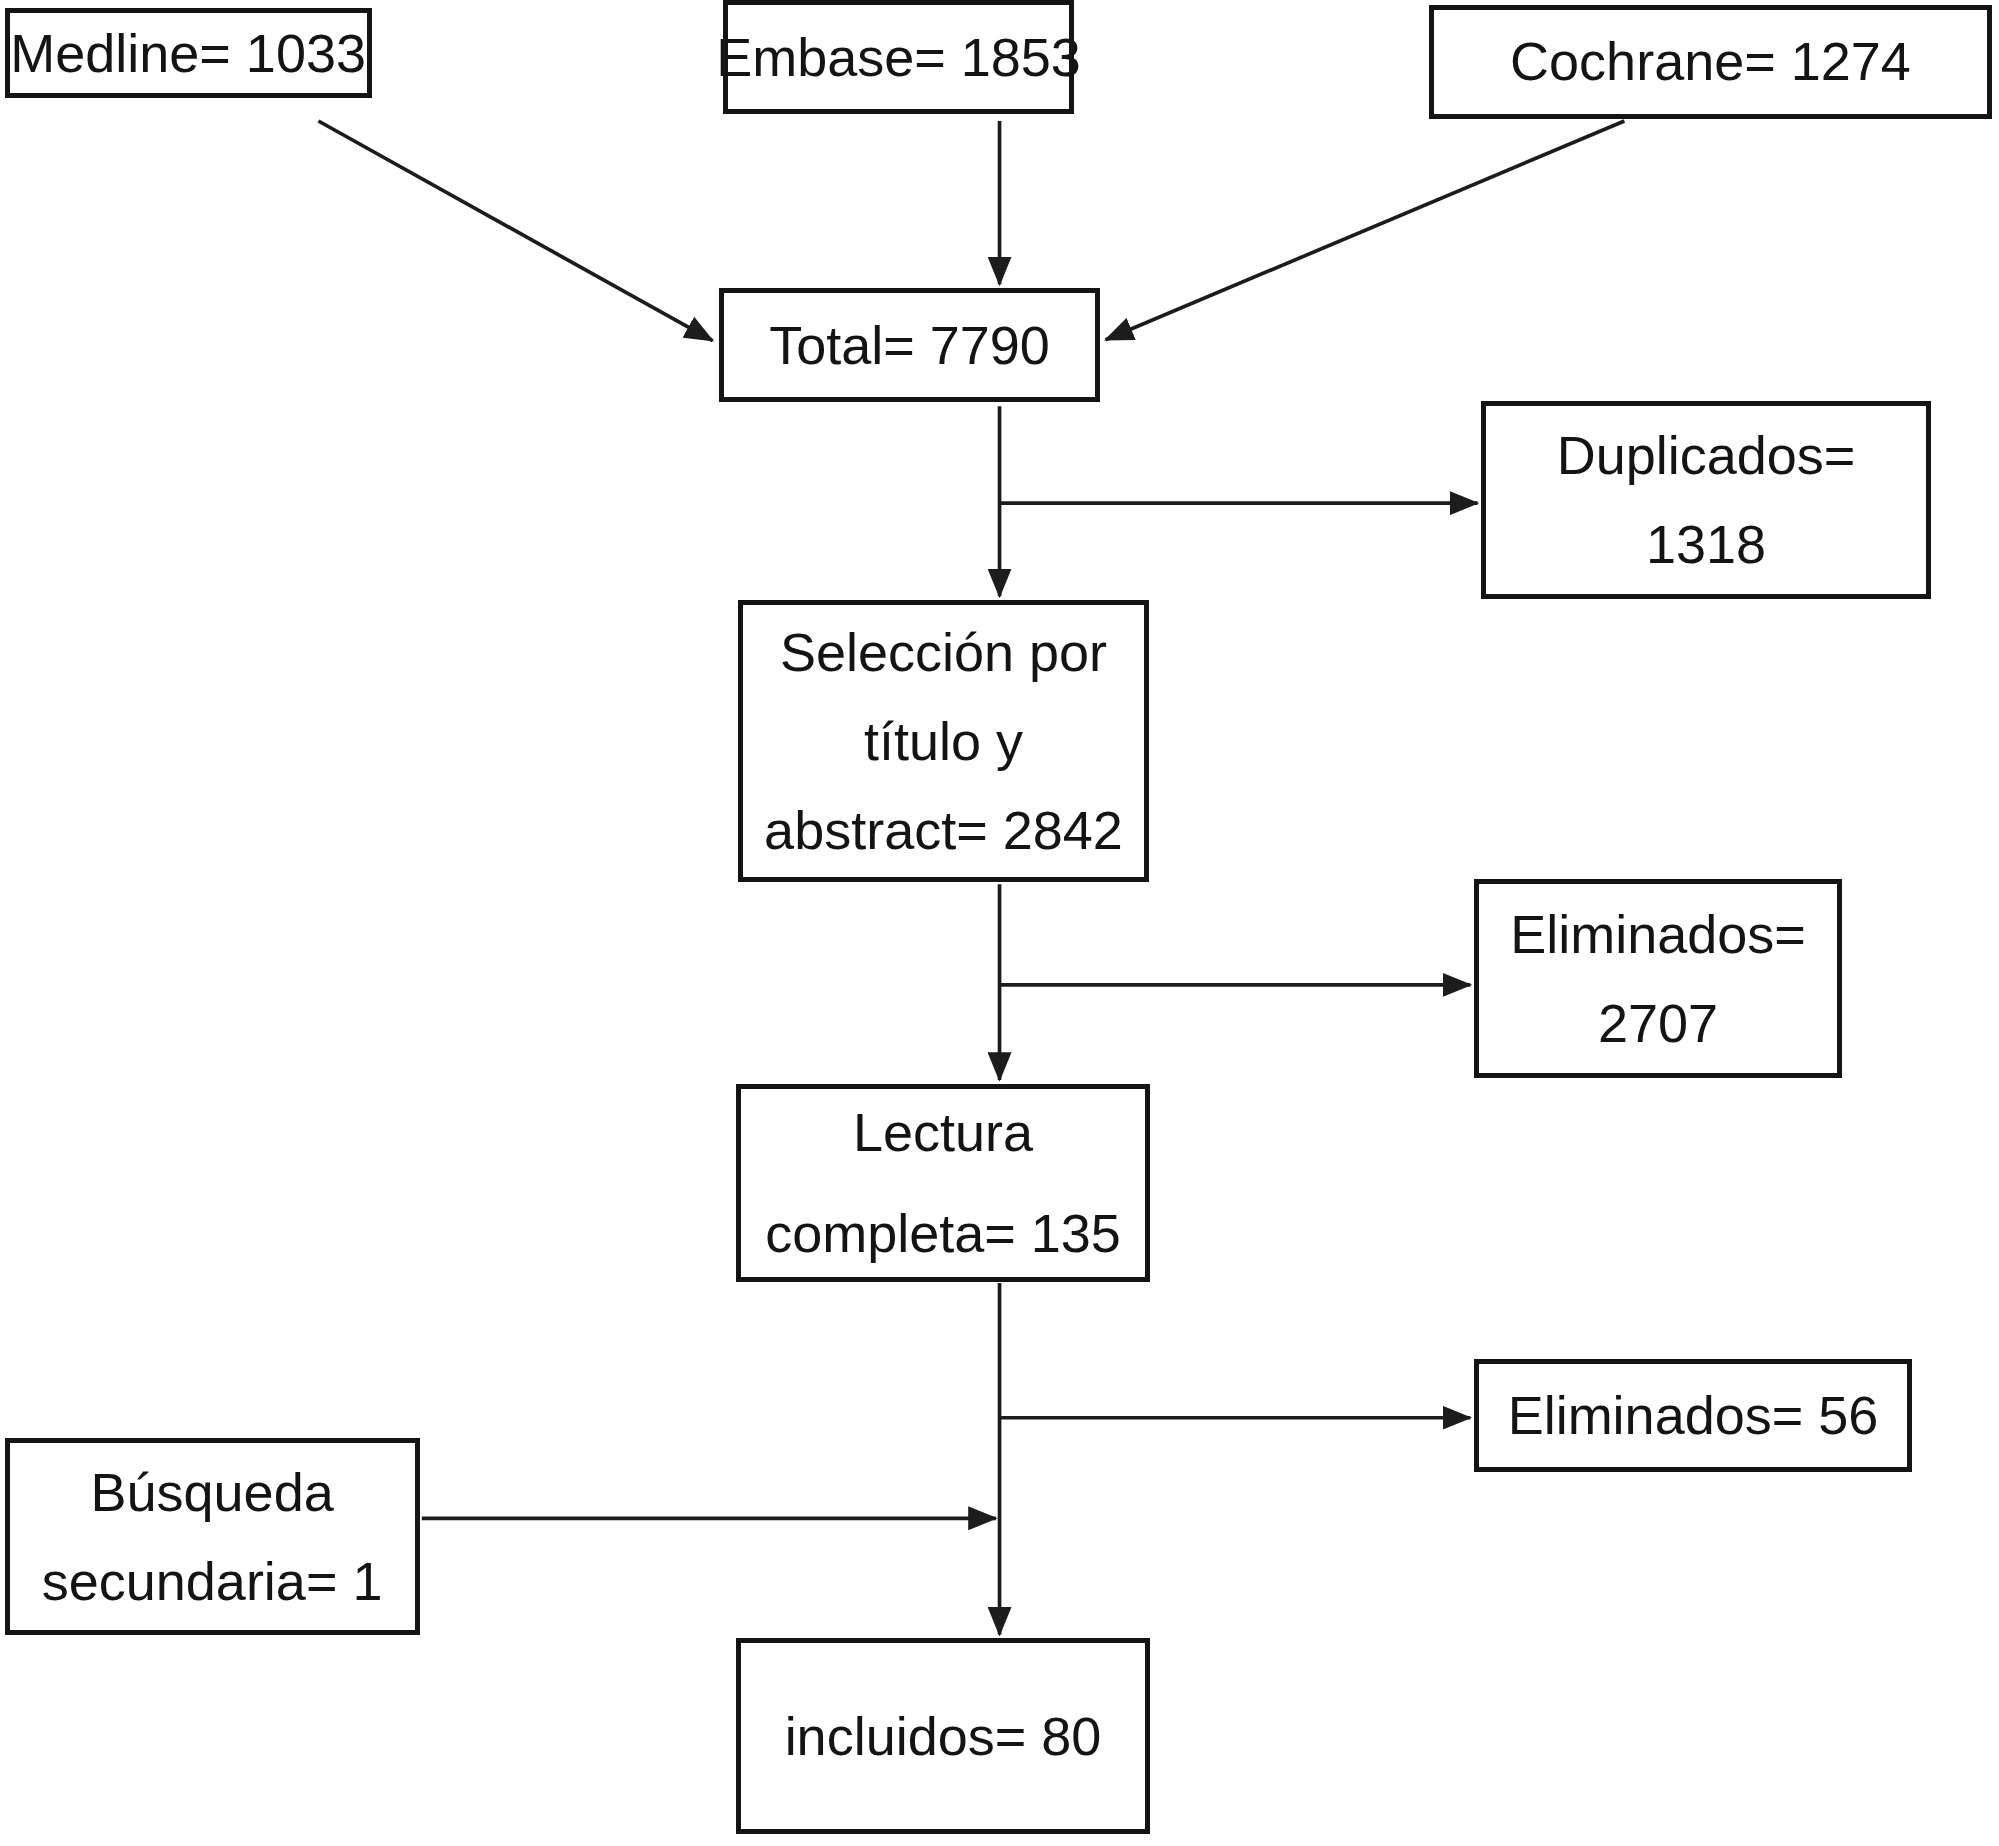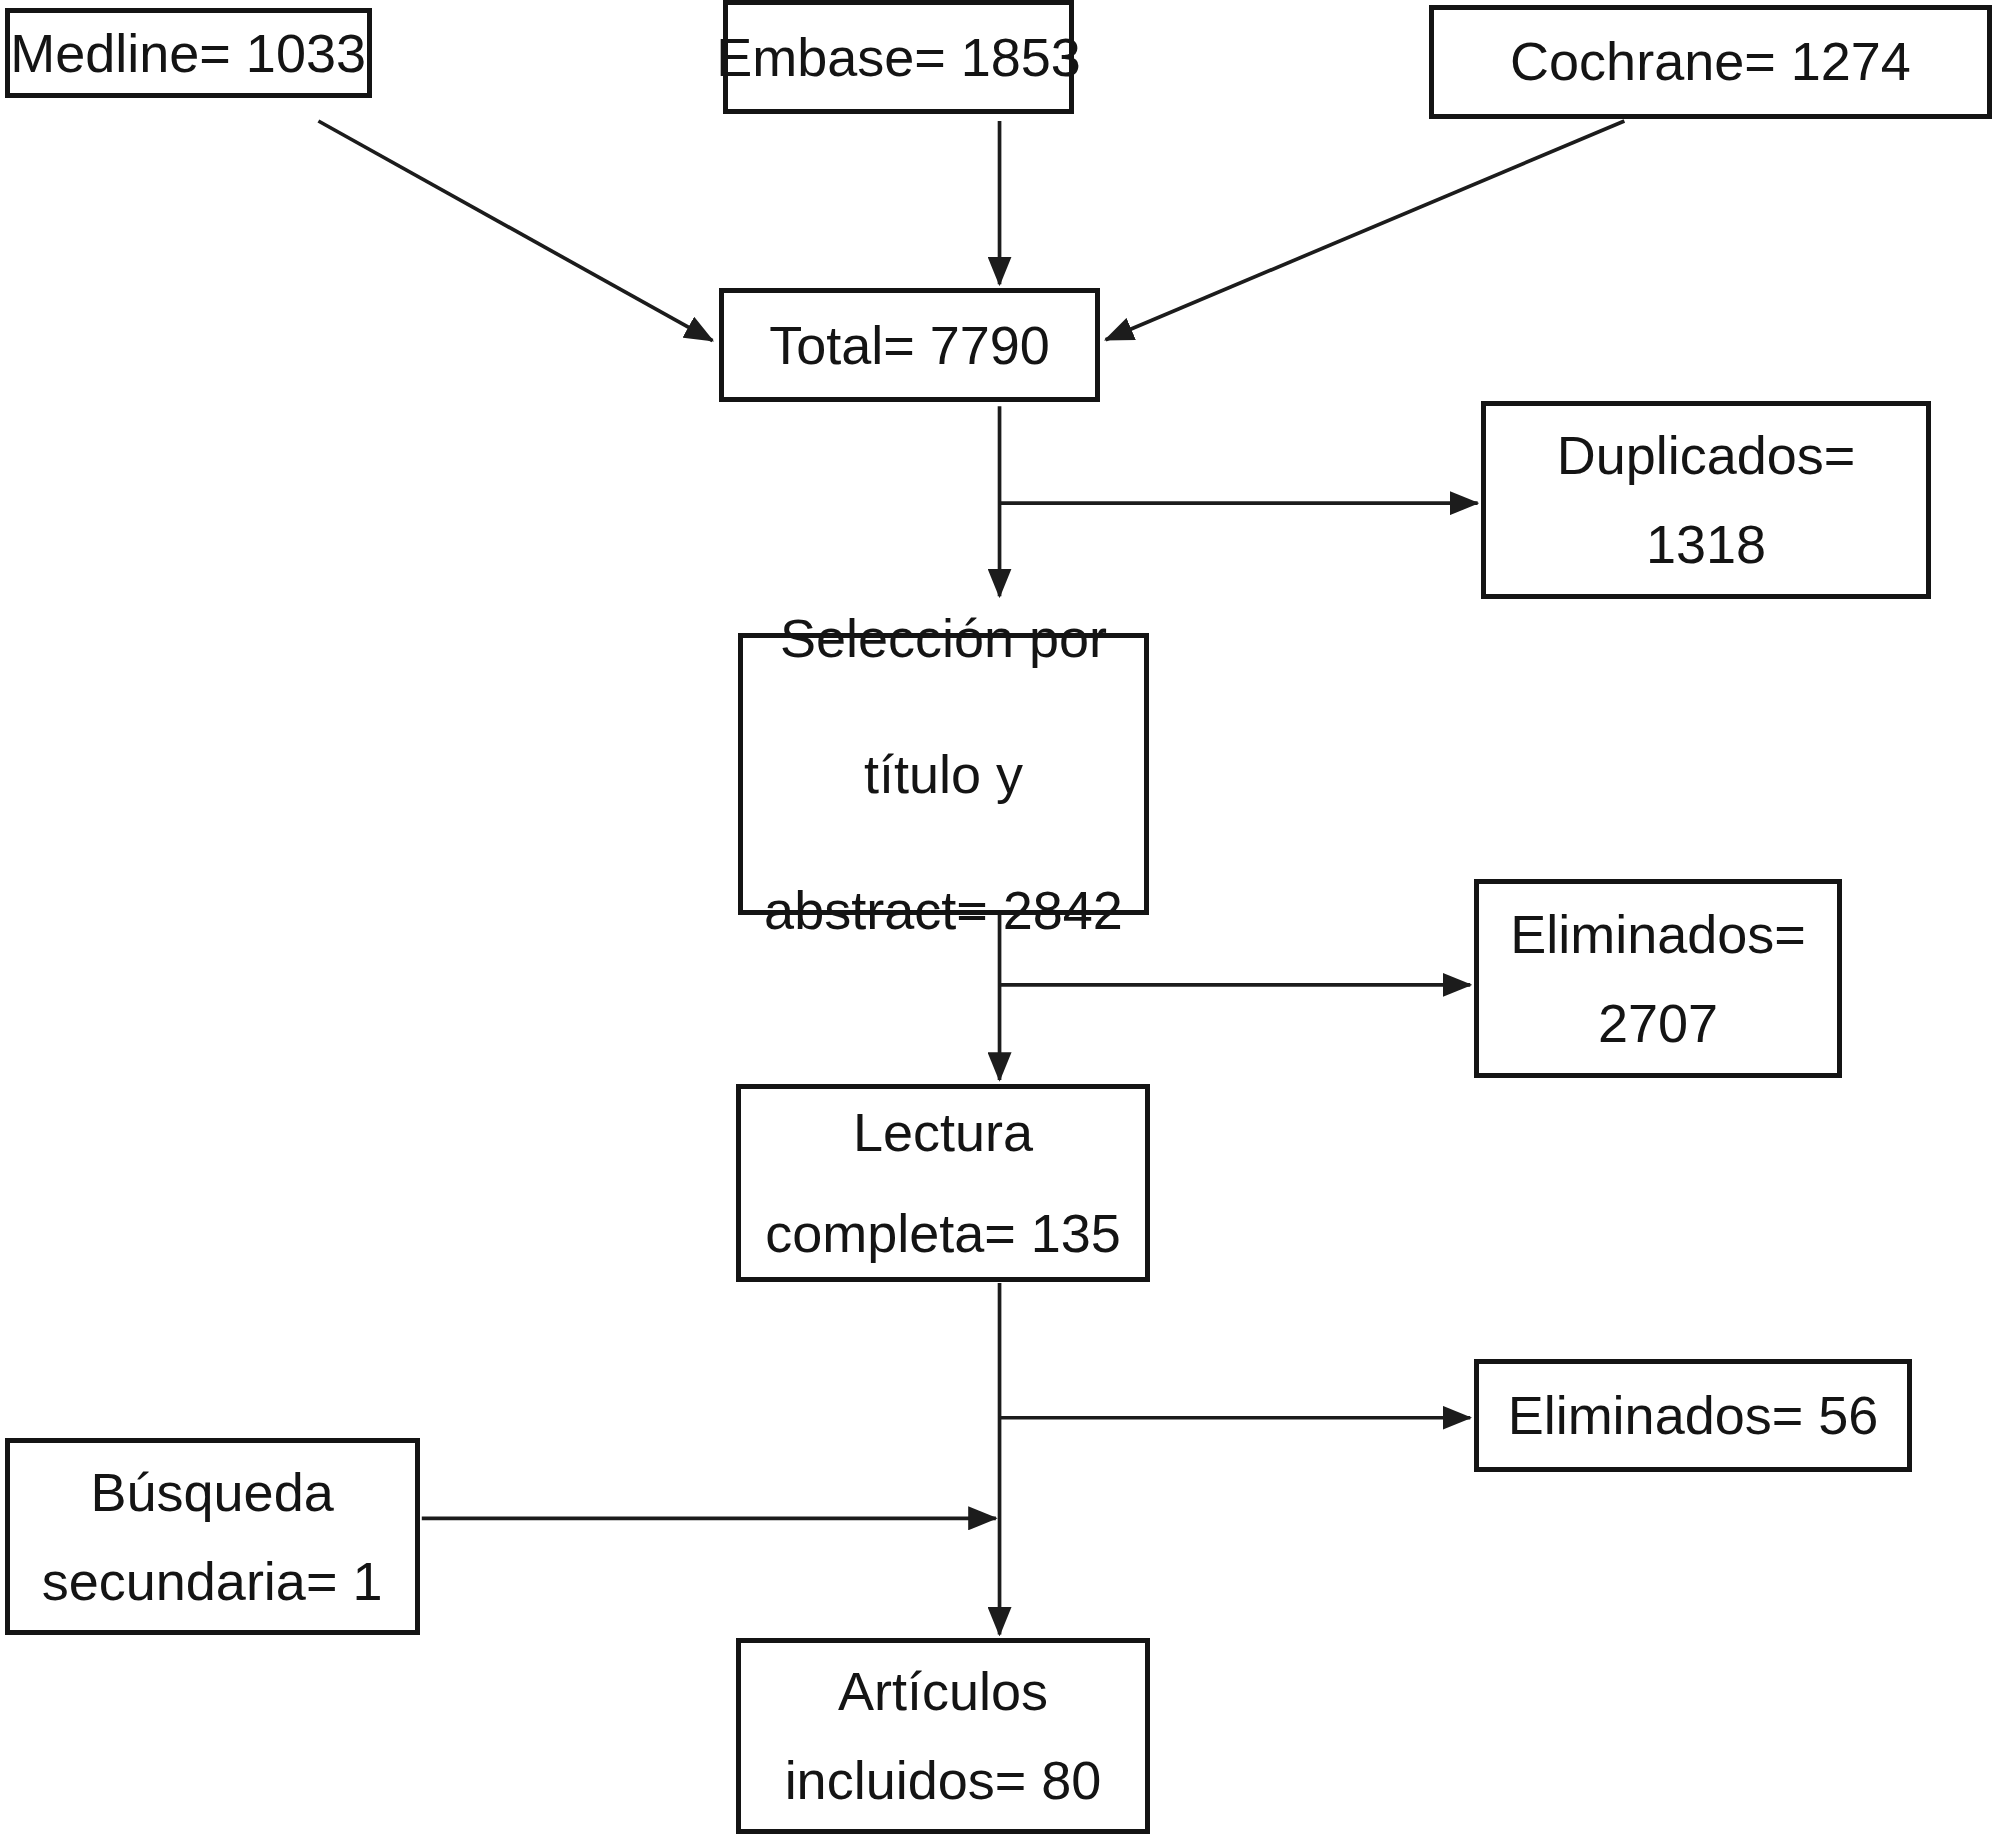--- a/index.html
+++ b/index.html
@@ -35,21 +35,21 @@
     font-size: 54px;
     line-height: 89px;
     white-space: nowrap;
   }
   
   .pos-medline    { left: 4.6px;    top: 8px;    width: 367px; height: 90px; }
   .pos-embase     { left: 723px;  top: 0;    width: 351px; height: 114px; }
   .pos-cochrane   { left: 1429px; top: 4.6px;    width: 563px; height: 114px; }
   .pos-total      { left: 719px;  top: 288px;  width: 381px; height: 114px; }
   .pos-duplicados { left: 1481px; top: 401px;  width: 450px; height: 198px; }
-  .pos-seleccion  { left: 738px;  top: 633px;  width: 411px; height: 282px; gap: 47px; }
+  .pos-seleccion  { left: 738px;  top: 600px;  width: 411px; height: 282px; }
   .pos-eliminados1{ left: 1474px; top: 879px;  width: 368px; height: 199px; }
   .pos-lectura    { left: 736px;  top: 1084px; width: 414px; height: 198px; gap: 12px; }
   .pos-eliminados2{ left: 1474px; top: 1359px; width: 438px; height: 113px; }
   .pos-busqueda   { left: 4.6px;    top: 1438px; width: 415px; height: 197px; }
   .pos-articulos  { left: 736px;  top: 1638px; width: 414px; height: 196px; }
   .line { display: block; }
 </style>
 </head>
 <body>
 
@@ -123,18 +123,17 @@
   <div class="node pos-eliminados2">
     <span class="line">Eliminados= 56</span>
   </div>
 
   <div class="node pos-busqueda">
     <span class="line">Búsqueda</span>
     <span class="line">secundaria= 1</span>
   </div>
 
   <div class="node pos-articulos">
-    <span class="line">Artículos</span>
     <span class="line">incluidos= 80</span>
   </div>
 
 </div>
 
 
 </body></html>

